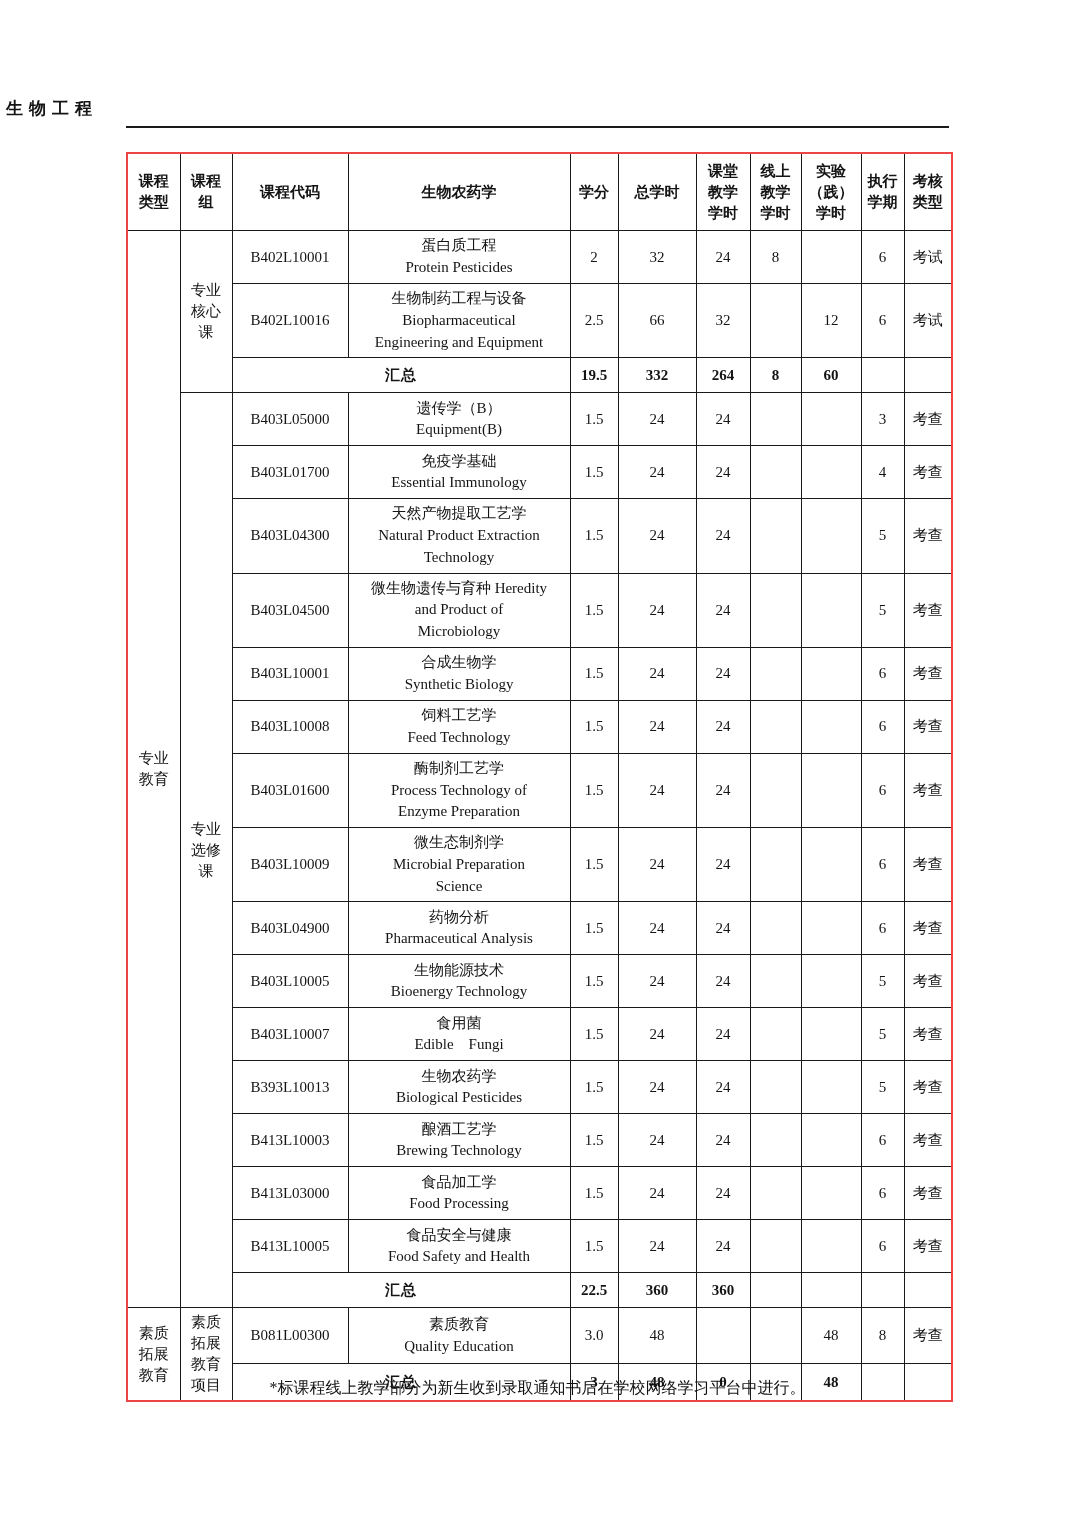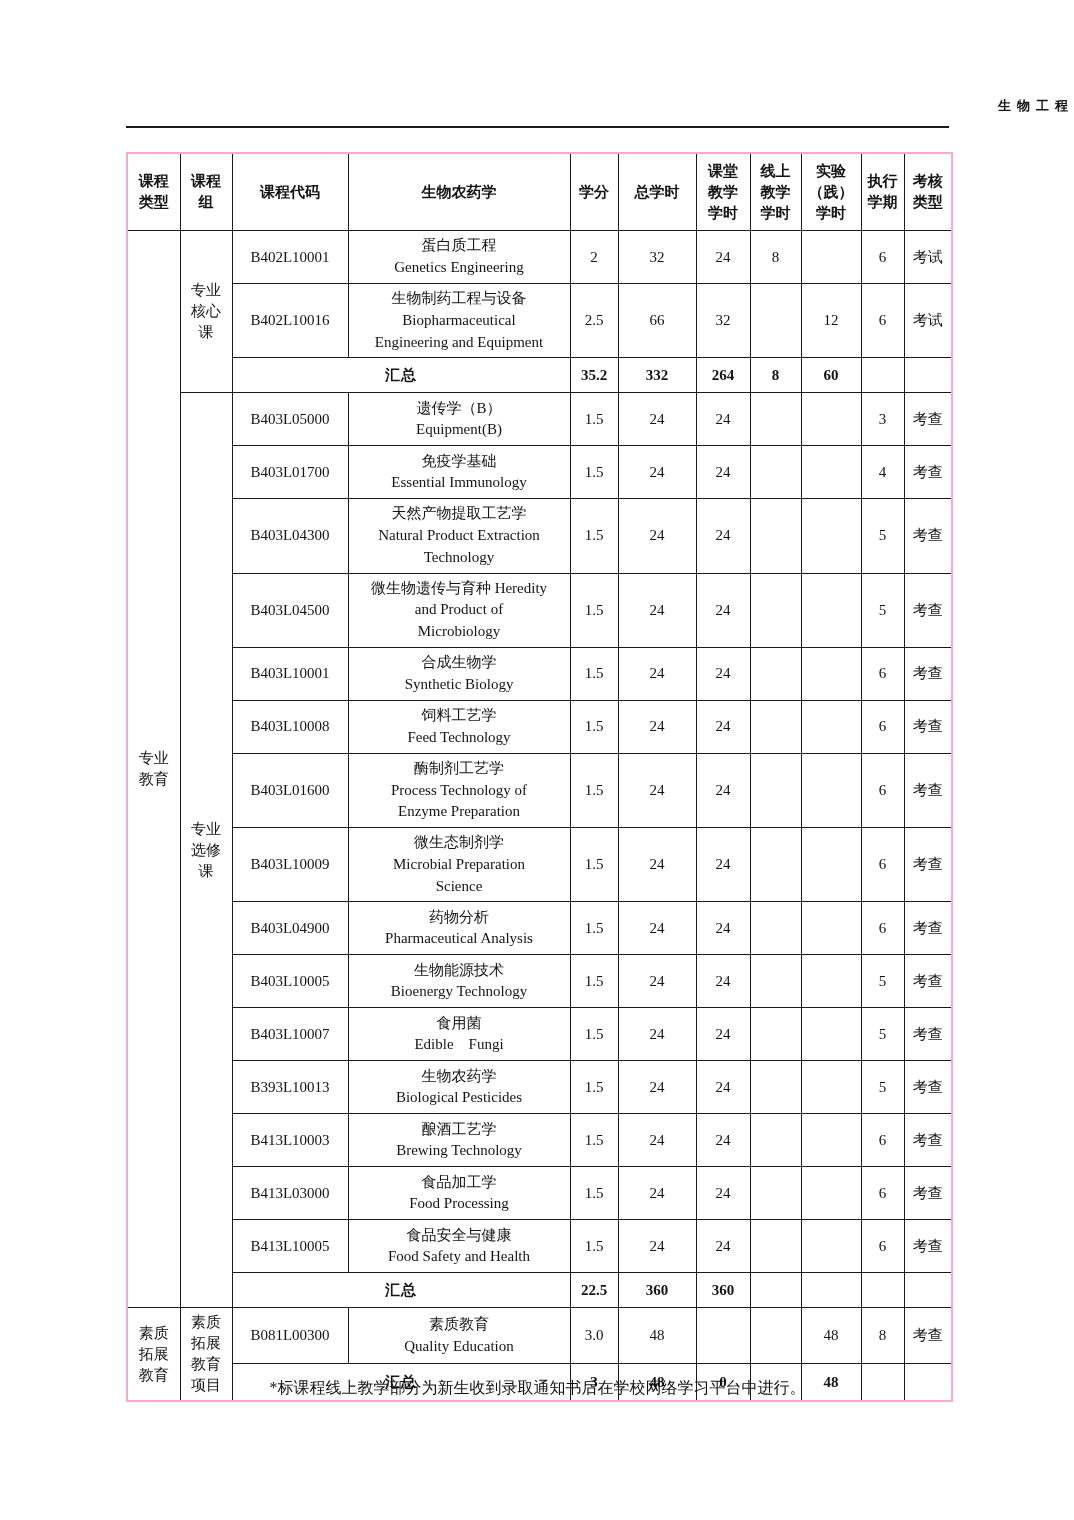--- a/index.html
+++ b/index.html
@@ -5,31 +5,31 @@
   html,body { margin:0; padding:0; }
   body {
     width:1074px; height:1520px;
     background:#ffffff;
     font-family:"Liberation Serif","DejaVu Serif",serif;
     color:#141414;
     position:relative;
   }
   .page-title {
     position:absolute; top:97px; left:0; width:100%;
-    text-align:right; font-size:13px; font-weight:600;
+    text-align:left; font-size:17px; font-weight:600;
     letter-spacing:6px; text-indent:6px;
   }
   .title-rule {
     position:absolute; top:126px; left:126px; width:823px;
     border-top:2px solid #1a1a1a; height:0;
   }
   table.curriculum {
     position:absolute; top:152px; left:126px; width:823px;
     border-collapse:collapse; table-layout:fixed;
-    border:2px solid #f9a8d4;
+    border:2px solid #ef4444;
   }
   .curriculum th, .curriculum td {
     border:1px solid #1a1a1a;
     text-align:center; vertical-align:middle;
     font-size:15px; line-height:1.4;
     padding:4px 2px;
     white-space:pre-line;
     overflow:hidden;
     word-break:break-word;
   }
@@ -91,21 +91,21 @@
   </thead>
   <tbody>
       <tr class="course-row">
         <td rowspan="19">专业
 教育</td>
         <td rowspan="3">专业
 核心
 课</td>
         <td>B402L10001</td>
         <td class="name-cell">蛋白质工程
-Genetics Engineering</td>
+Protein Pesticides</td>
         <td>2</td>
         <td>32</td>
         <td>24</td>
         <td>8</td>
         <td></td>
         <td>6</td>
         <td>考试</td>
       </tr>
       <tr class="course-row">
         <td>B402L10016</td>
@@ -115,21 +115,21 @@
         <td>2.5</td>
         <td>66</td>
         <td>32</td>
         <td></td>
         <td>12</td>
         <td>6</td>
         <td>考试</td>
       </tr>
       <tr class="subtotal-row">
         <td class="subtotal-label" colspan="2">汇总</td>
-        <td class="num">35.2</td>
+        <td class="num">19.5</td>
         <td class="num">332</td>
         <td class="num">264</td>
         <td class="num">8</td>
         <td class="num">60</td>
         <td></td>
         <td></td>
       </tr>
       <tr class="course-row">
         <td rowspan="16">专业
 选修

